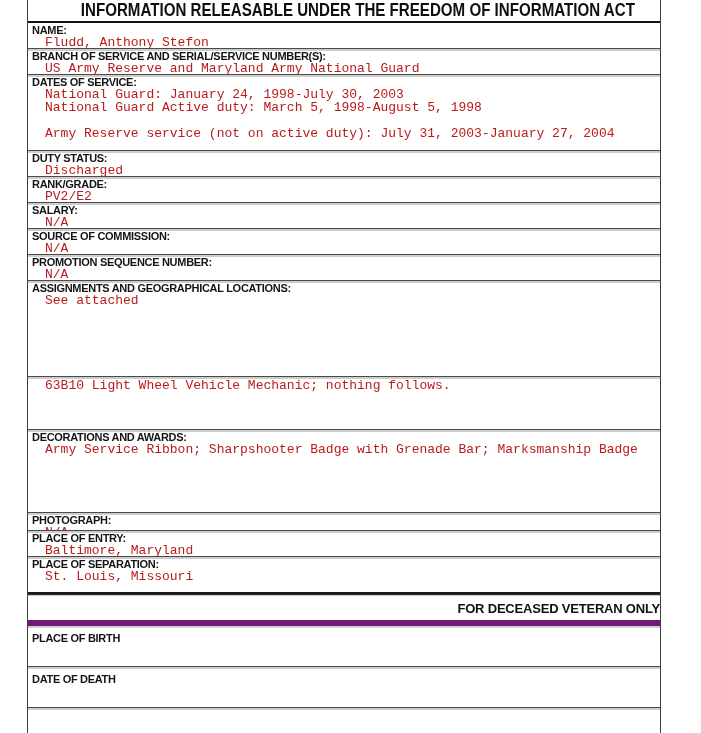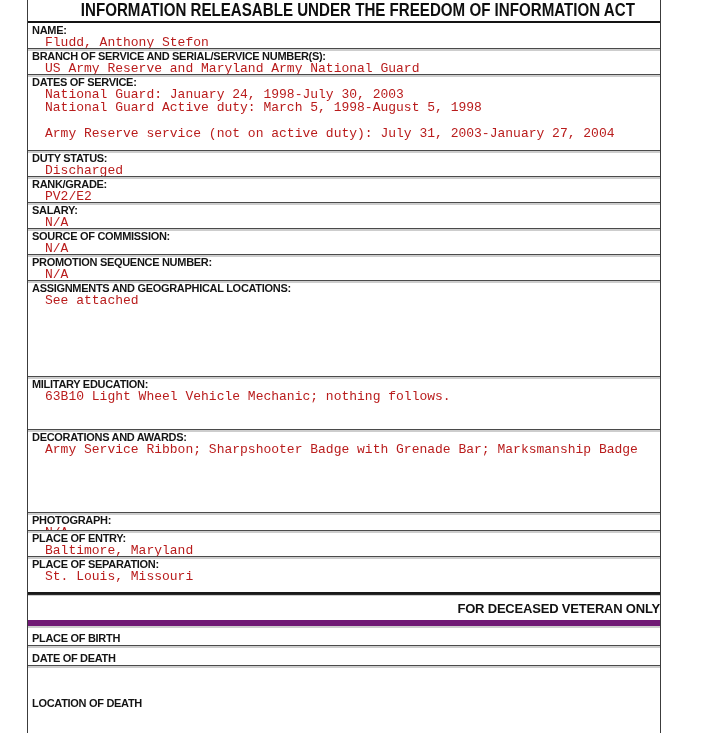--- a/index.html
+++ b/index.html
@@ -30,21 +30,21 @@
   .lbl {
     font-size:11px; font-weight:bold; color:#141414;
     letter-spacing:-0.3px; line-height:11px; white-space:nowrap;
   }
   .val {
     font-family:"Liberation Mono","DejaVu Sans Mono",monospace;
     font-size:13px; line-height:13px; color:#b91c1c;
     padding-left:13px; white-space:pre; overflow:hidden;
   }
   .spacer13 { height:13px; } .h24{height:24px;} .h25{height:18px;} .h26{height:26px;}
-  .h27{height:20px;} .h37{height:37px;} .h53{height:53px;}
+  .h27{height:41px;} .h37{height:37px;} .h53{height:53px;}
   .h76{height:76px;} .h83{height:83px;} .h96{height:96px;}
 
   .thick { border-bottom-width:2px; border-bottom-color:#1a1a1a; }
 
   .deceased-row {
     height:32px; border-bottom:6px solid #701a75; border-top:1px solid #2a2a2a;
     text-align:right; overflow:hidden; box-shadow:0 2px 0 rgba(90,90,90,0.30);
   }
   .deceased-text {
     font-weight:bold; font-size:13px; line-height:27px; color:#111;
@@ -105,21 +105,20 @@
     <div class="lbl">PROMOTION SEQUENCE NUMBER:</div>
     <div class="val">N/A</div>
   </section>
 
   <section class="row h96">
     <div class="lbl">ASSIGNMENTS AND GEOGRAPHICAL LOCATIONS:</div>
     <div class="val">See attached</div>
   </section>
 
   <section class="row h53">
-    <div class="lbl">MILITARY EDUCATION:</div>
     <div class="val">63B10 Light Wheel Vehicle Mechanic; nothing follows.</div>
   </section>
 
   <section class="row h83">
     <div class="lbl">DECORATIONS AND AWARDS:</div>
     <div class="val">Army Service Ribbon; Sharpshooter Badge with Grenade Bar; Marksmanship Badge</div>
   </section>
 
 
   <section class="row h25">

